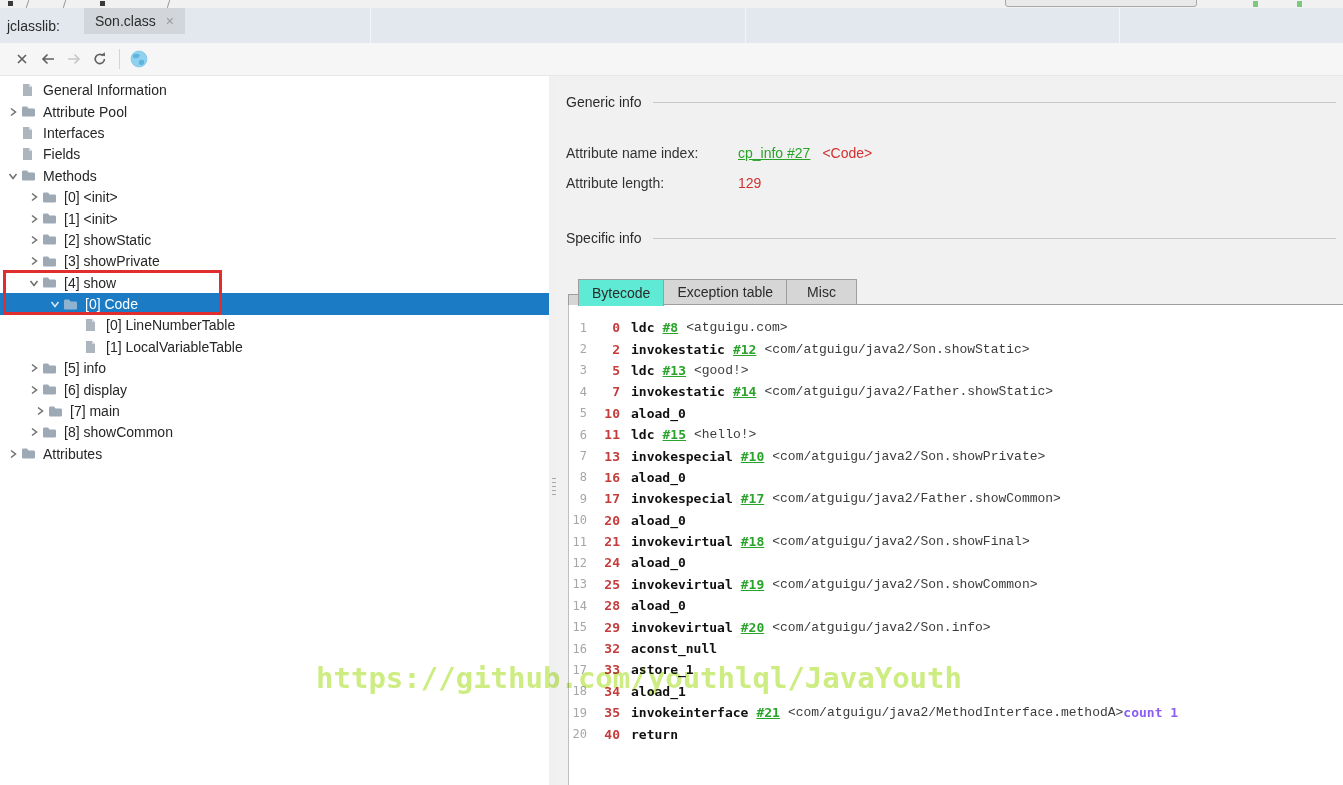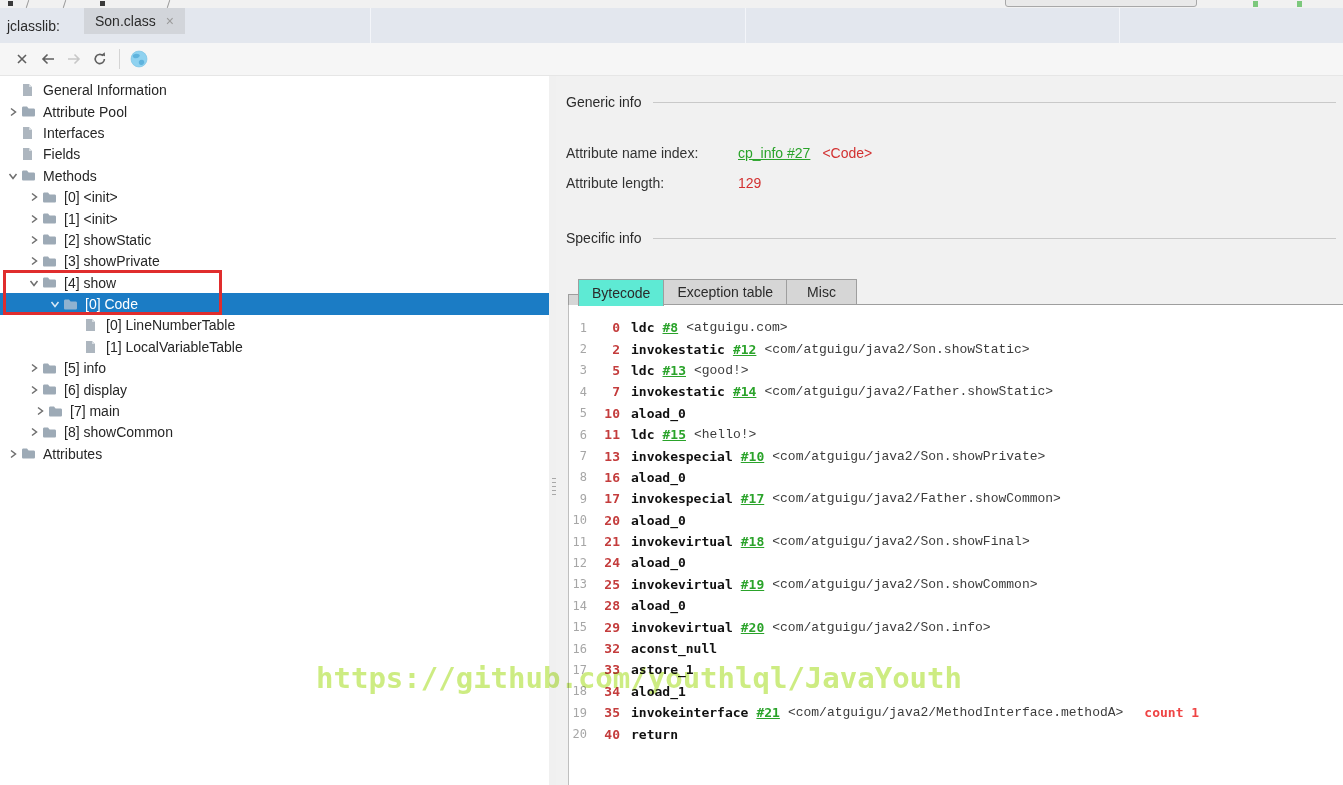--- a/index.html
+++ b/index.html
@@ -73,21 +73,21 @@
   
   .content { position:absolute; left:12px; top:228px; right:0; bottom:0; background:#fff;
     border-top:1px solid #9e9e9e; border-left:1px solid #bfbfbf; padding-top:12px; overflow:hidden;
     font-family:"DejaVu Sans Mono", monospace; font-size:13px; color:#333; }
   .bc-line { height:21.4px; display:flex; align-items:center; white-space:pre; }
   .bc-n   { width:18px; text-align:right; color:#a6a6a6; flex:none; font-size:12px; }
   .bc-off { width:26px; text-align:right; color:#c43c3c; font-weight:bold; flex:none; margin-left:7px; }
   .bc-op  { font-weight:bold; color:#111; margin-left:11px; }
   .bc-link{ color:#2aa32a; font-weight:bold; text-decoration:underline; margin-left:8px; cursor:pointer; }
   .bc-operand { color:#3c3c3c; margin-left:8px;font-family:Liberation Mono, monospace; }
-  .bc-extra { color:#ef4444; font-weight:bold; margin-left:21px; }
+  .bc-extra { color:#8b5cf6; font-weight:bold; margin-left:0; }
 
   
   .watermark { position:absolute; left:316px; top:661px; z-index:5; pointer-events:none;
     font-family:"DejaVu Sans Mono", monospace; font-size:29px; font-weight:bold; color:#cdec82;
     mix-blend-mode:multiply; white-space:nowrap; letter-spacing:0; }
 </style>
 </head>
 <body>
 
 <div class="stage">

